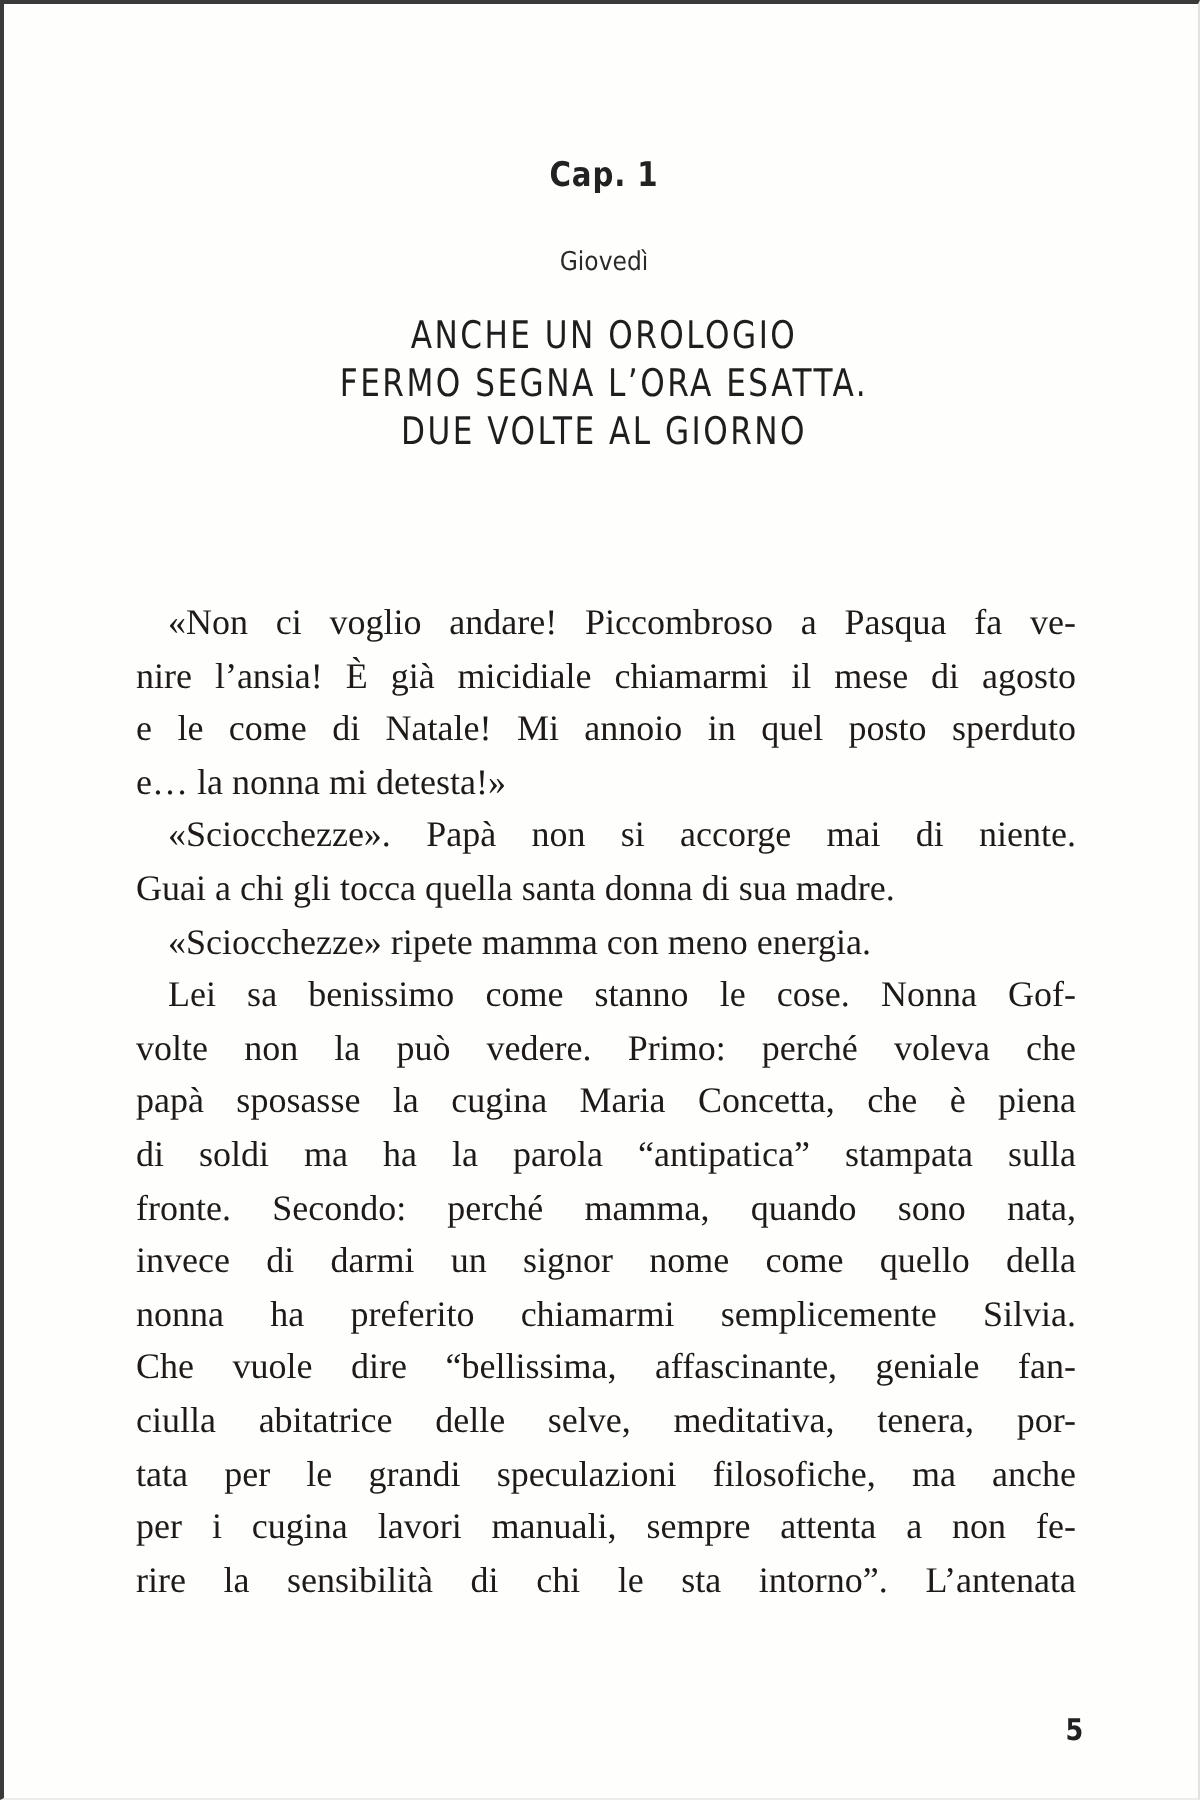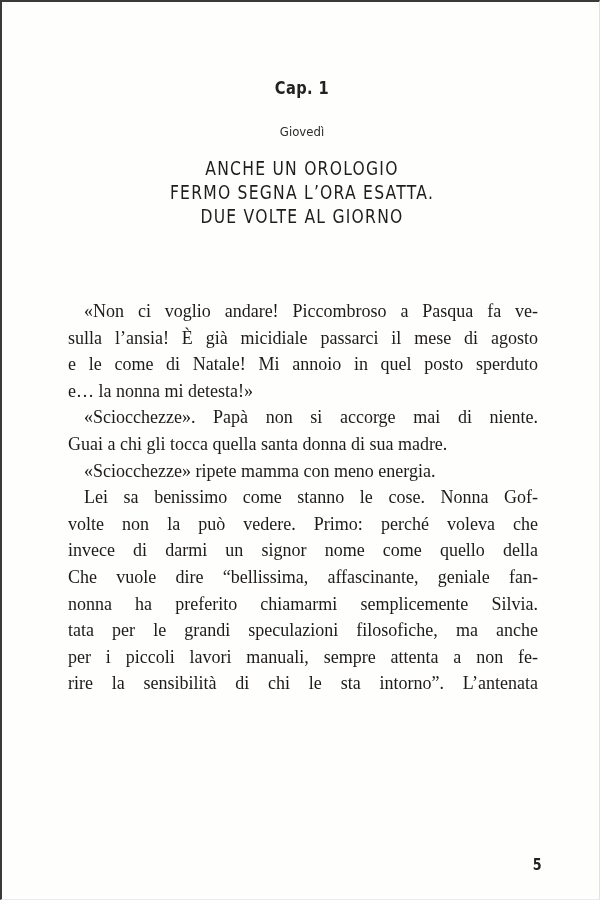--- a/index.html
+++ b/index.html
@@ -106,31 +106,35 @@
   <div class="chapter-day">Giovedì</div>
 
   <div class="chapter-title">
     <span class="line">Anche un orologio</span>
     <span class="line">fermo segna l’ora esatta.</span>
     <span class="line">Due volte al giorno</span>
   </div>
 
   <div class="body-text" id="body-text">
       <span class="line indent">«Non ci voglio andare! Piccombroso a Pasqua fa ve-</span>
-      <span class="line">sulla l’ansia! È già micidiale passarci il mese di agosto</span>
+      <span class="line">nire l’ansia! È già micidiale chiamarmi il mese di agosto</span>
       <span class="line">e le come di Natale! Mi annoio in quel posto sperduto</span>
       <span class="line last">e… la nonna mi detesta!»</span>
       <span class="line indent">«Sciocchezze». Papà non si accorge mai di niente.</span>
       <span class="line last">Guai a chi gli tocca quella santa donna di sua madre.</span>
       <span class="line indent last">«Sciocchezze» ripete mamma con meno energia.</span>
       <span class="line indent">Lei sa benissimo come stanno le cose. Nonna Gof-</span>
       <span class="line">volte non la può vedere. Primo: perché voleva che</span>
+      <span class="line">papà sposasse la cugina Maria Concetta, che è piena</span>
+      <span class="line">di soldi ma ha la parola “antipatica” stampata sulla</span>
+      <span class="line">fronte. Secondo: perché mamma, quando sono nata,</span>
       <span class="line">invece di darmi un signor nome come quello della</span>
+      <span class="line">nonna ha preferito chiamarmi semplicemente Silvia.</span>
       <span class="line">Che vuole dire “bellissima, affascinante, geniale fan-</span>
-      <span class="line">nonna ha preferito chiamarmi semplicemente Silvia.</span>
+      <span class="line">ciulla abitatrice delle selve, meditativa, tenera, por-</span>
       <span class="line">tata per le grandi speculazioni filosofiche, ma anche</span>
-      <span class="line">per i piccoli lavori manuali, sempre attenta a non fe-</span>
+      <span class="line">per i cugina lavori manuali, sempre attenta a non fe-</span>
       <span class="line">rire la sensibilità di chi le sta intorno”. L’antenata</span>
     </div>
 
   <div class="page-number">5</div>
 
 </div>
 
 </body></html>

